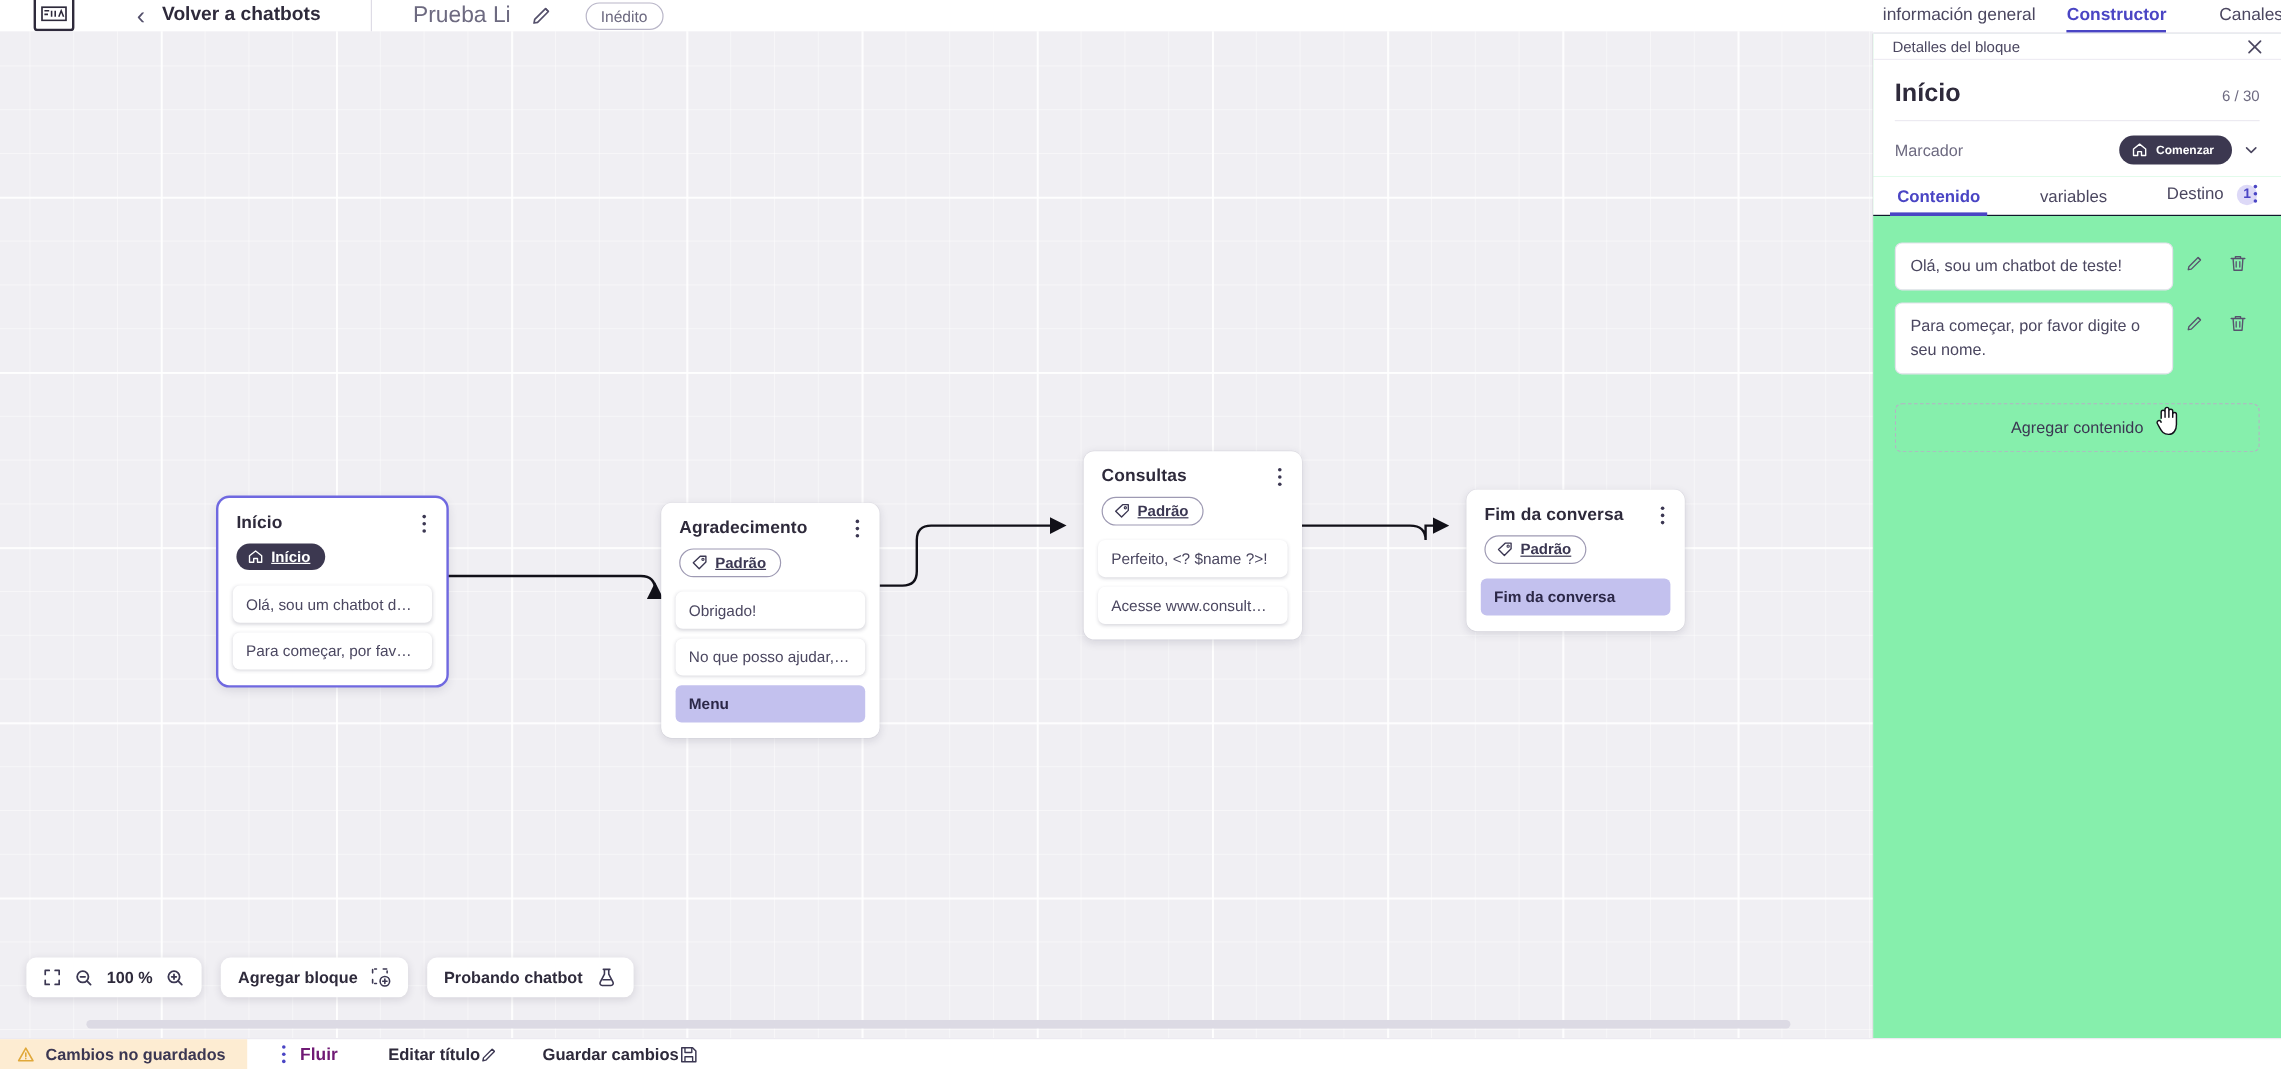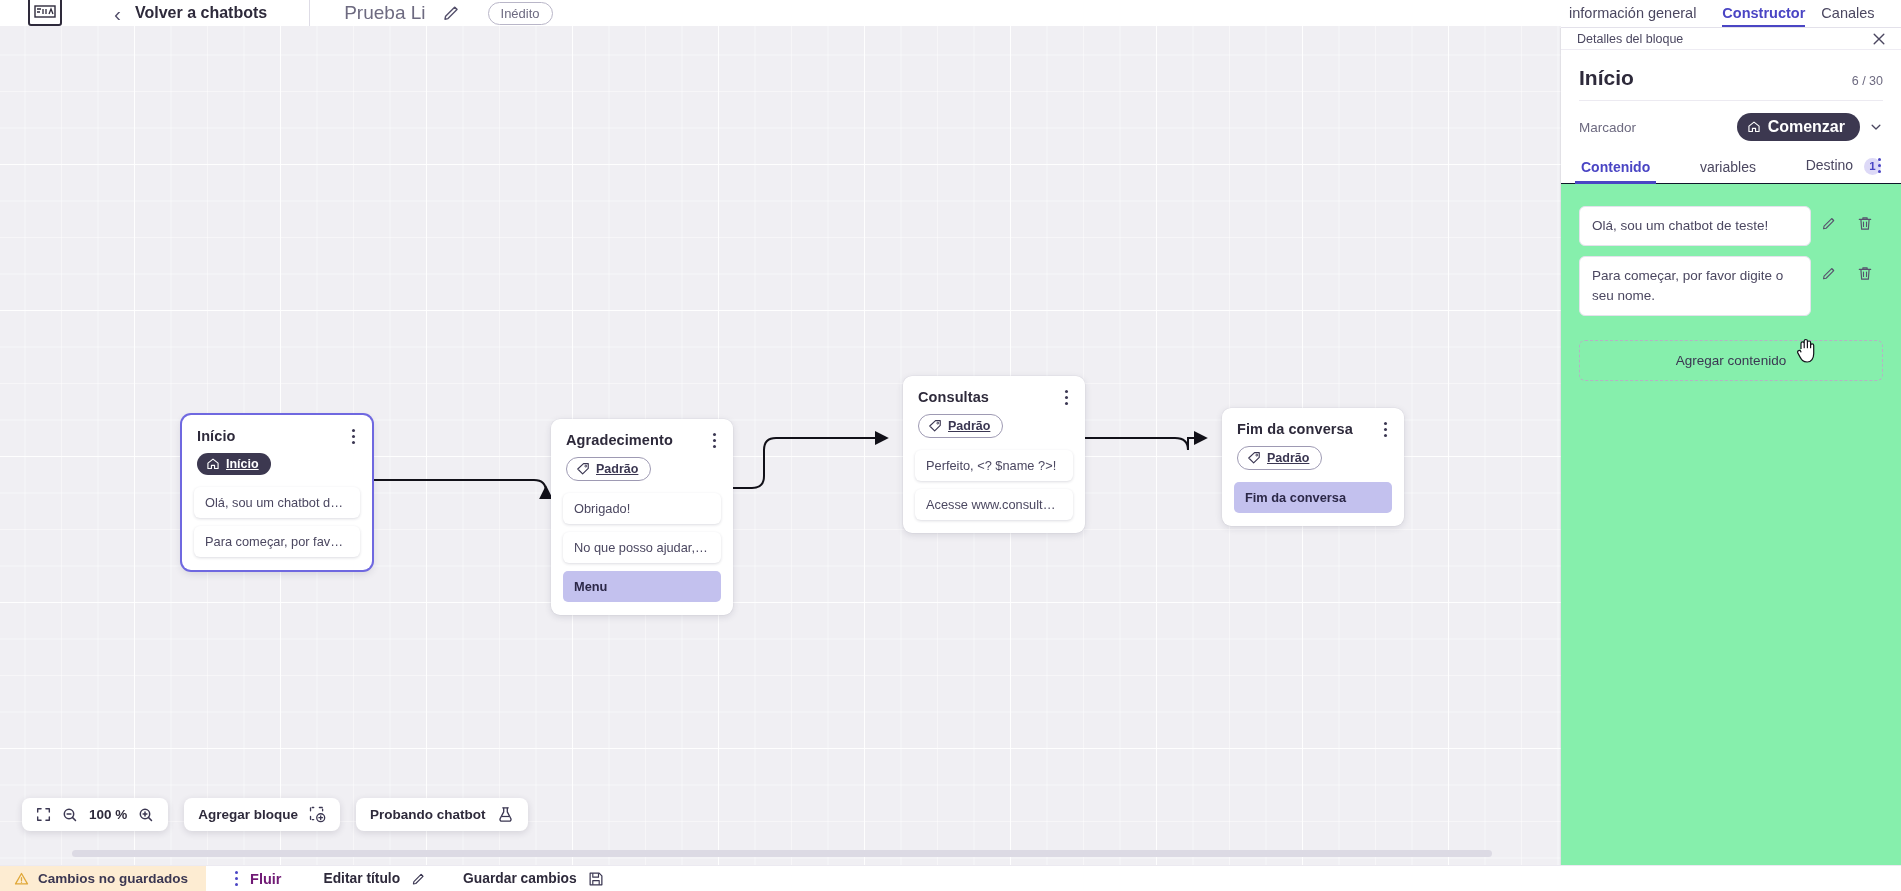--- a/index.html
+++ b/index.html
@@ -40,21 +40,21 @@
     position:absolute; top:0; left:1561px; width:340px; height:28px;
     display:flex; align-items:flex-end; gap:0px; background:#fff; z-index:45;
     border-bottom:1px solid #e3e1ea;
   }
   .rt {
     font-size:14.5px; color:#4b4760; padding:0 0 6px 0; white-space:nowrap;
     position:relative; cursor:pointer;
   }
   .rt.first { margin-left:8px; }
   .rt.mid { margin-left:26px; }
-  .rt.last { margin-left:16px; }
+  .rt.last { margin-left:44px; }
   .rt.active { color:#4a45c4; font-weight:bold; }
   .rt.active:after {
     content:""; position:absolute; left:0; right:0; bottom:0; height:2.5px; background:#4a45c4;
   }
 
   
   .canvas {
     position:absolute; top:26px; left:0; width:1561px; height:839px;
     background:#f0eff3; overflow:hidden;
     background-image:
@@ -134,21 +134,21 @@
   .bb-kebab i { width:3px; height:3px; border-radius:50%; background:#4a45c4; }
   .bb-tab {
     font-size:14.5px; color:#701a75; font-weight:bold; position:relative;
     height:37px; display:flex; align-items:center; padding:0 6px; cursor:pointer;
   }
   .bb-tab.active:after {
     content:""; position:absolute; left:-6px; right:-6px; bottom:0; height:2.5px; background:#4a45c4;
   }
   .bb-item {
     margin-left:36px; font-size:13.8px; color:#2e2a3b; font-weight:bold;
-    display:flex; align-items:center; gap:11px; white-space:nowrap; cursor:pointer;
+    display:flex; align-items:center; white-space:nowrap; cursor:pointer;
   }
 
   
   .panel {
     position:absolute; top:28px; left:1561px; width:340px; height:837px;
     background:#86efac; display:flex; flex-direction:column; z-index:35;
     box-shadow:-1px 0 0 rgba(40,36,66,.07);
   }
   .panel-head {
     height:22px; background:#ffffff; display:flex; align-items:center;
@@ -165,21 +165,21 @@
   .panel-title { font-size:21px; font-weight:bold; color:#2e2a3b; }
   .panel-count { font-size:12.5px; color:#6d6a80; }
   .marker-row {
     display:flex; align-items:center; justify-content:space-between;
     padding:12px 0 10px 0;
   }
   .marker-label { font-size:13.5px; color:#6d6a80; }
   .marker-right { display:flex; align-items:center; gap:9px; }
   .badge-start {
     display:inline-flex; align-items:center; gap:7px; background:#3c3850; color:#fff;
-    border-radius:14px; font-size:16px; font-weight:bold; padding:5px 15px 5px 10px; cursor:pointer;
+    border-radius:14px; font-size:10px; font-weight:bold; padding:5px 15px 5px 10px; cursor:pointer;
   }
   .chev { width:14px; height:14px; color:#4b4760; display:inline-flex; cursor:pointer;}
   .panel-tabs {
     display:flex; align-items:flex-end; gap:0; background:#fff;
     border-bottom:1px solid #0f172a; padding:0 18px; position:relative;justify-content:space-between;
   }
   .ptab {
     font-size:14px; color:#4b4760; padding:6px 2px 8px 2px; position:relative;
     white-space:nowrap; cursor:pointer;
   }

